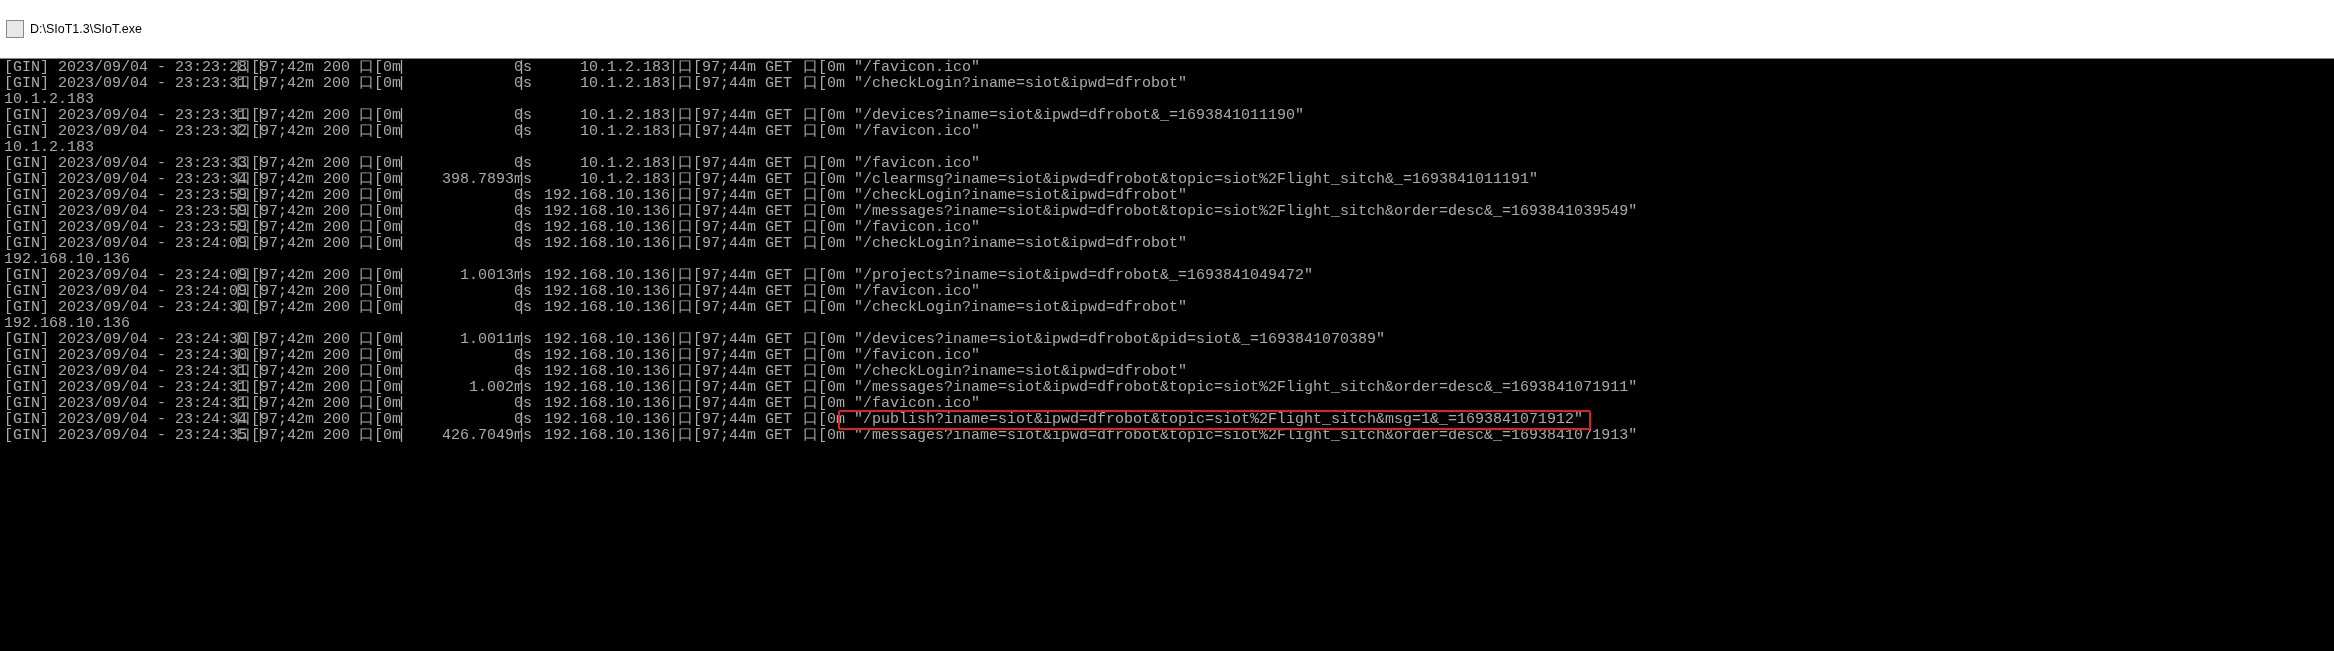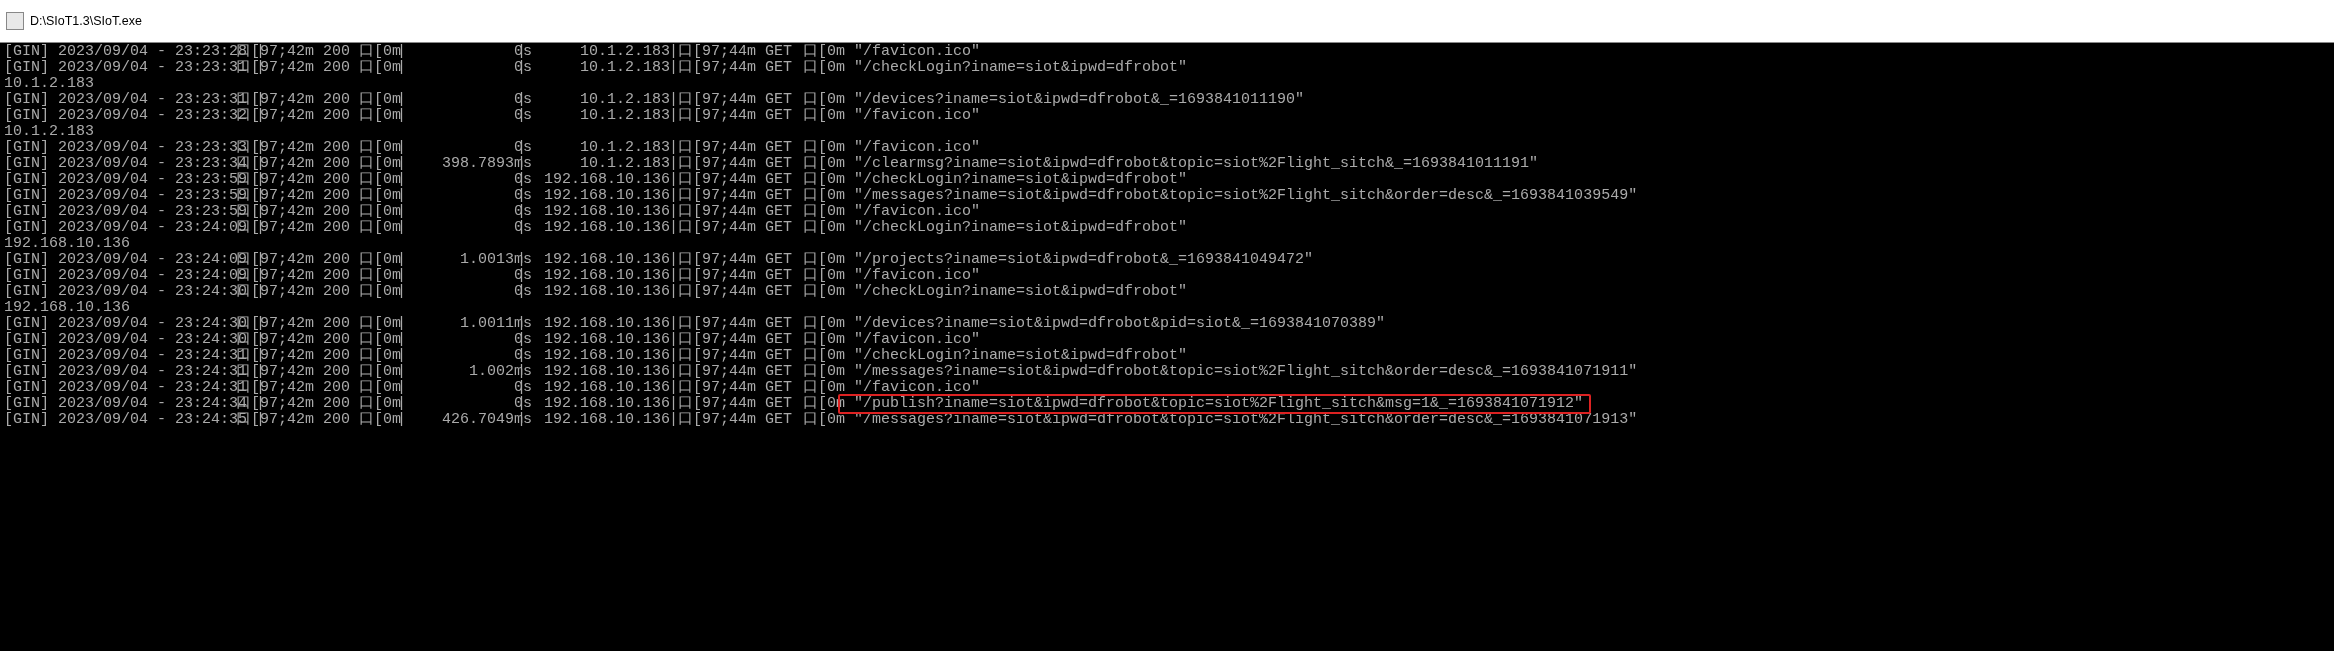--- a/index.html
+++ b/index.html
@@ -1,16 +1,16 @@
 <!DOCTYPE html>
 <html><head>
 <meta charset="utf-8">
 <style>
 html,body{margin:0;padding:0;background:#000;color:#aaa;font-family:"Consolas","SimSun","NSimSun","Courier New",monospace;font-size:15px;line-height:16px;overflow:hidden}
-#titlebar{background:#fff;color:#000;height:26px;display:flex;align-items:center;padding:8px 4px;border-bottom:1px solid #888;font-family:"Segoe UI","Tahoma",sans-serif;font-size:12.5px}
+#titlebar{background:#fff;color:#000;height:26px;display:flex;align-items:center;padding:16px 4px;border-bottom:1px solid #888;font-family:"Segoe UI","Tahoma",sans-serif;font-size:12.5px}
 #appicon{width:16px;height:16px;margin:0 6px 0 2px;display:inline-block;background:#e8e8e8;border:1px solid #888}
 #console{background:#000;padding:1px 4px 8px 4px;white-space:pre;width:2334px;box-sizing:border-box}
 .ln{height:16px}
 .c1{display:inline-block;width:232px}       
 .c2{display:inline-block;width:152px}       
 .c3{display:inline-block;width:120px;text-align:right}  
 .c4{display:inline-block;width:152px;text-align:right}  
 .c5{display:inline-block;width:134px}       
 .c6{display:inline-block}
 </style>

